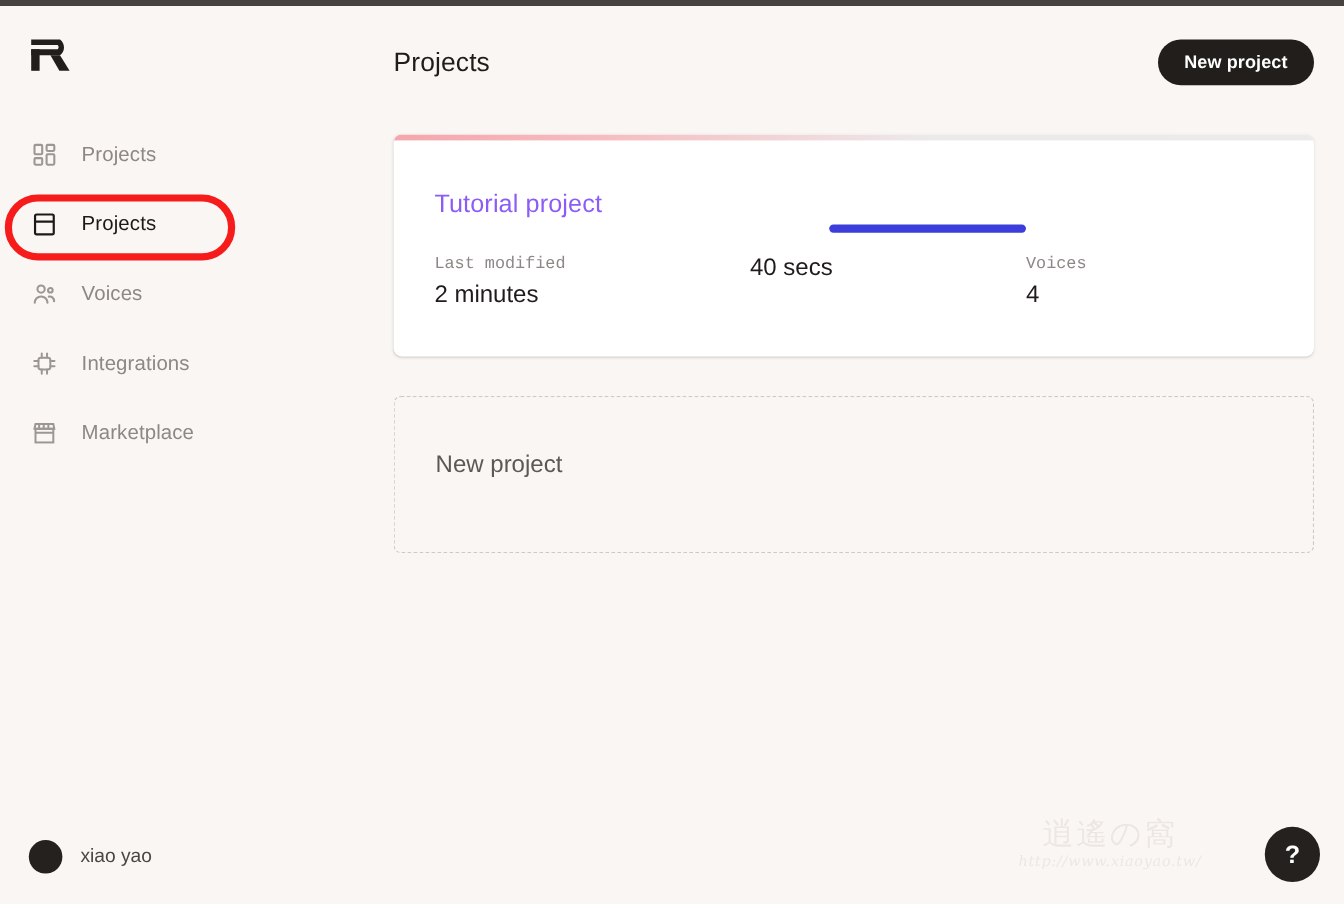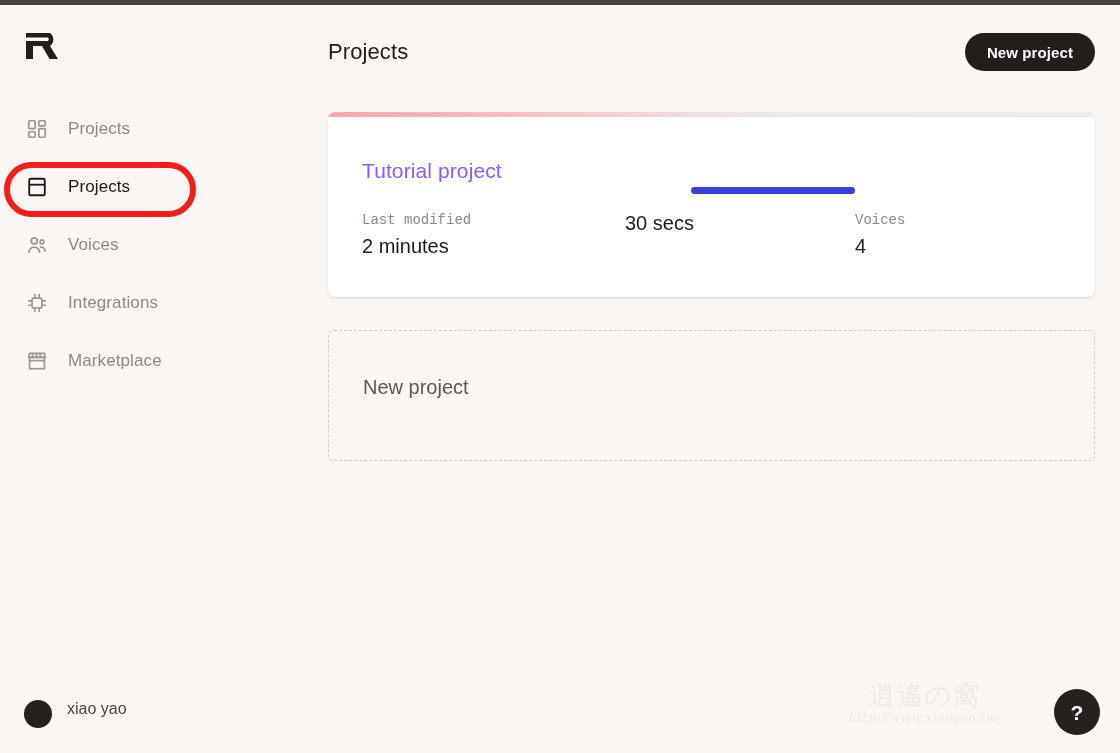--- a/index.html
+++ b/index.html
@@ -93,21 +93,21 @@
     border-radius: 30px;
     pointer-events: none;
     z-index: 40;
   }
 
   .user-row {
     position: absolute;
     bottom: 25px;
     left: 24px;
     display: flex;
-    align-items: flex-start;
+    align-items: center;
     cursor: pointer;
   }
 
   .avatar {
     width: 28px;
     height: 28px;
     border-radius: 50%;
     background: #25211e;
     flex: 0 0 28px;
     margin-right: 15px;
@@ -408,21 +408,21 @@
       <div class="card-top-strip"></div>
       <div class="card-title-wrap">
         <div class="card-title">Tutorial project</div>
       </div>
       <div class="card-stats">
         <div class="stat">
           <div class="stat-label">Last modified</div>
           <div class="stat-value">2 minutes</div>
         </div>
         <div class="stat">
-          <div class="stat-value">30 secs</div>
+          <div class="stat-value">40 secs</div>
         </div>
         <div class="stat">
           <div class="stat-label">Voices</div>
           <div class="stat-value">4</div>
         </div>
       </div>
     </div>
 
     <div class="annot-underline"></div>
 

